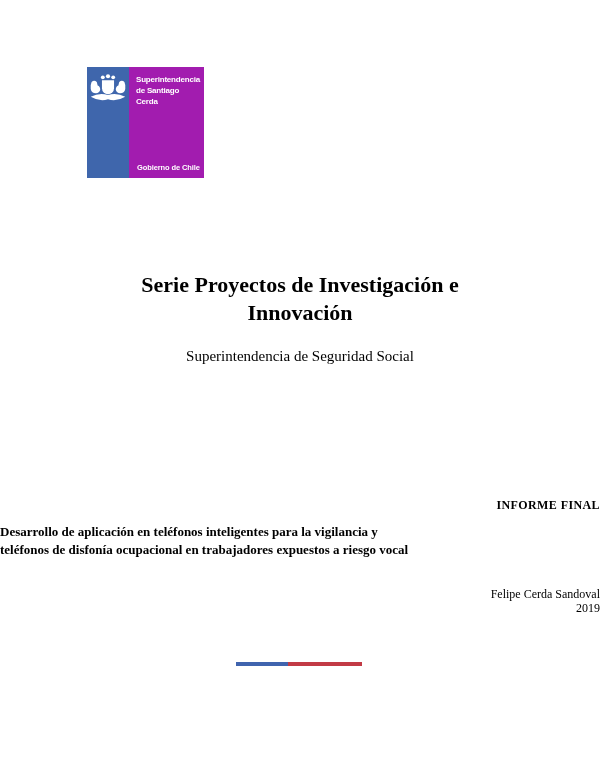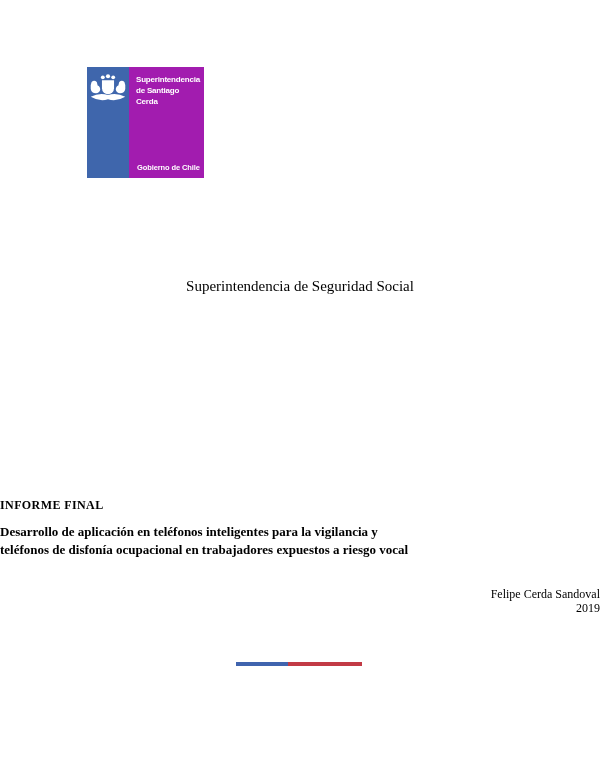--- a/index.html
+++ b/index.html
@@ -77,32 +77,32 @@
     width: 600px;
     text-align: center;
   }
   .main-title {
     margin: 0;
     font-size: 22px;
     font-weight: bold;
     line-height: 28px;
   }
   .subtitles {
-    margin-top: 6px;
+    margin-top: 20px;
     font-size: 15px;
     line-height: 19px;
   }
 
   
   .section-label {
     position: absolute;
     top: 498px;
     left: 0;
     width: 600px;
-    text-align: left;
+    text-align: right;
     font-size: 12px;
     font-weight: bold;
     letter-spacing: 0.4px;
   }
   .project-title {
     position: absolute;
     top: 523px;
     left: 0;
     width: 600px;
     font-size: 13px;
@@ -167,20 +167,24 @@
       <div class="logo-org">
         <div>Superintendencia</div>
         <div>de Santiago</div>
         <div>Cerda</div>
       </div>
       <div class="logo-gov">Gobierno de Chile</div>
     </div>
   </div>
 
   <div class="title-block">
+    <h1 class="main-title">
+      <div>Serie Proyectos de Investigación e</div>
+      <div>Innovación</div>
+    </h1>
     <div class="subtitles">
       <div>Superintendencia de Seguridad Social</div>
     </div>
   </div>
 
   <div class="section-label">INFORME FINAL</div>
 
   <div class="project-title">
     <div>Desarrollo de aplicación en teléfonos inteligentes para la vigilancia y</div>
     <div>teléfonos de disfonía ocupacional en trabajadores expuestos a riesgo vocal</div>

